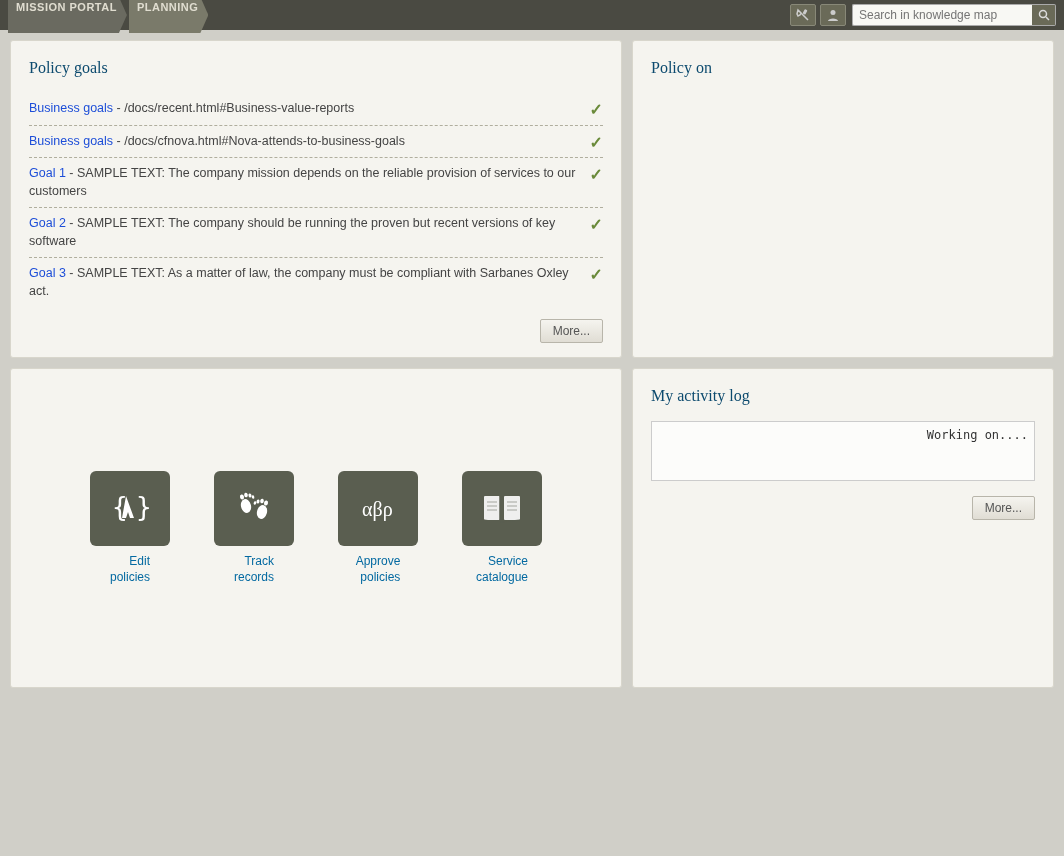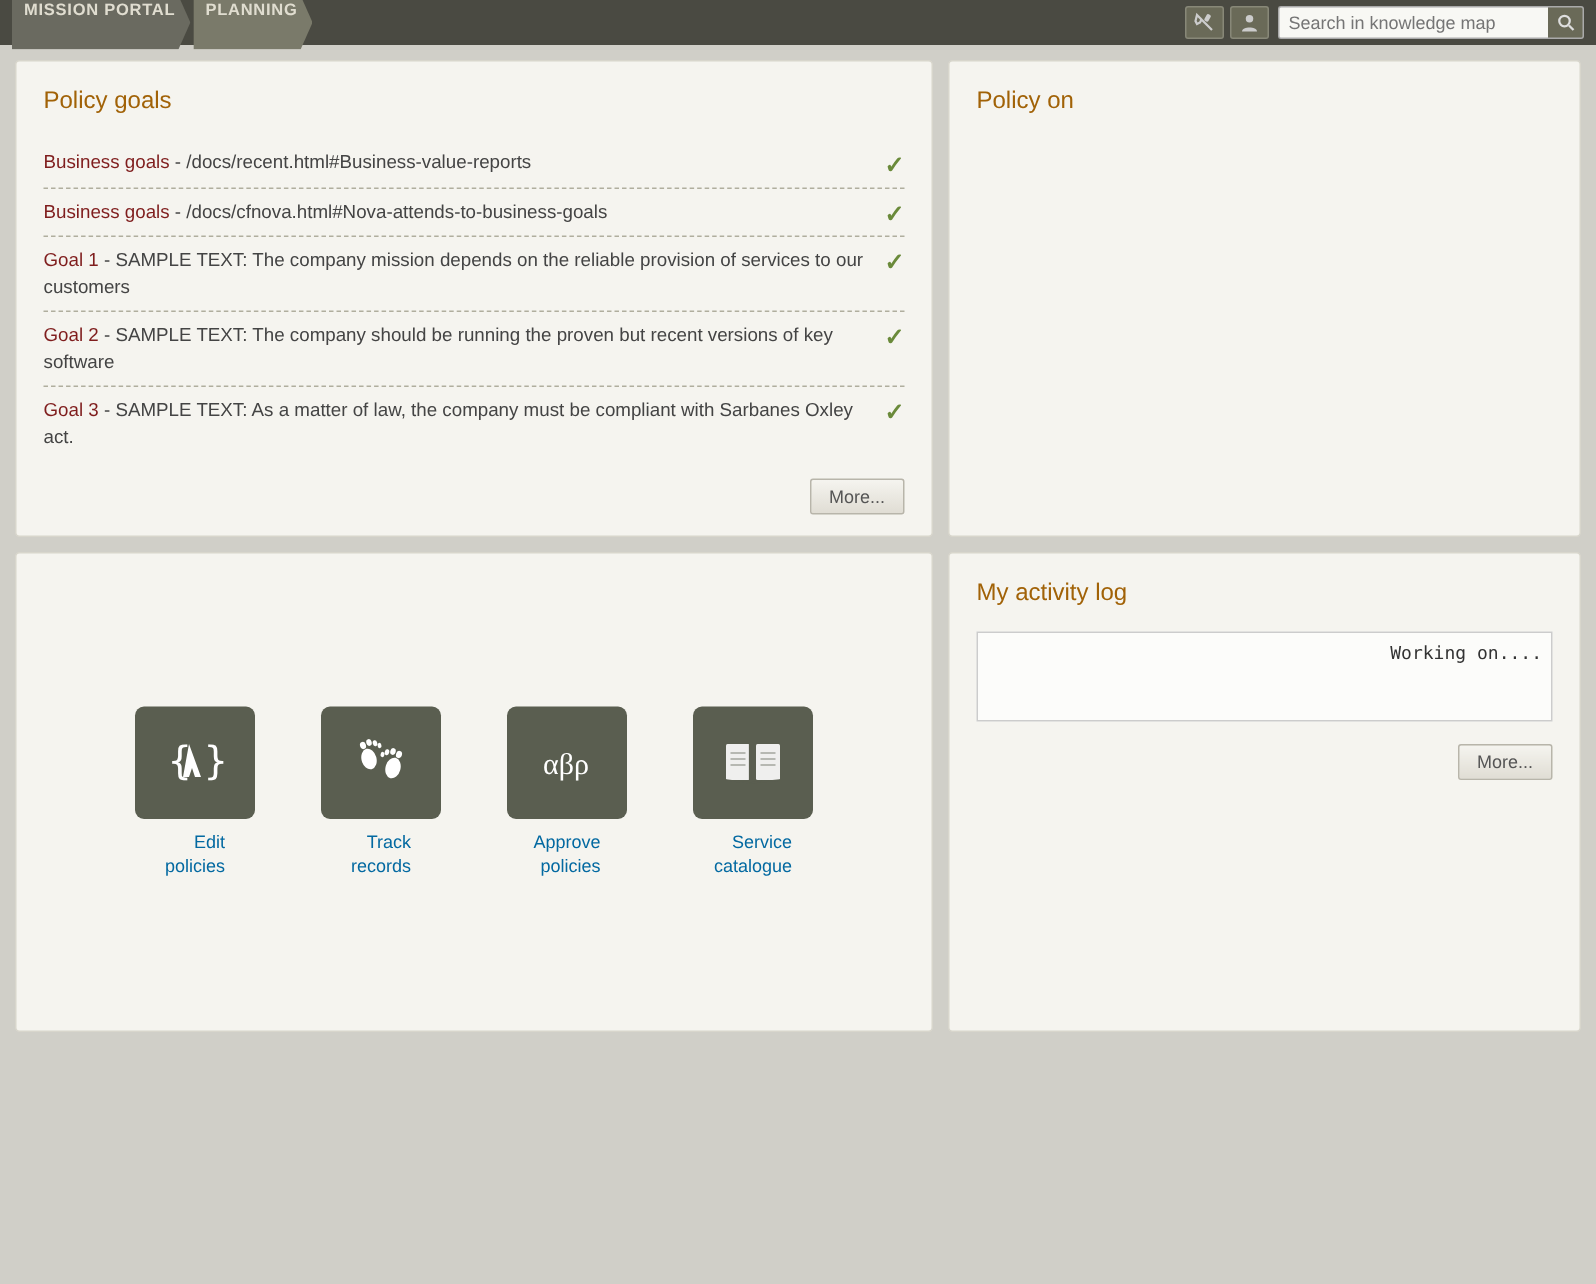--- a/index.html
+++ b/index.html
@@ -108,34 +108,35 @@
 
     
     .policy-goals-panel {
       grid-column: 1;
       grid-row: 1;
       padding: 18px 18px 14px 18px;
     }
     .panel-title {
       font-size: 16px;
       font-weight: normal;
-      color: #a16207;
+      color: #0c4a6e;
       margin-bottom: 16px;
+      font-family: Liberation Serif, serif;
     }
     .goal-item {
       border-bottom: 1px dashed #b0ae9e;
       padding: 7px 0;
       position: relative;
       padding-right: 20px;
     }
     .goal-item:last-of-type {
       border-bottom: none;
     }
     .goal-link {
-      color: #7f1d1d;
+      color: #1d4ed8;
       text-decoration: none;
       font-weight: normal;
     }
     .goal-text {
       color: #444;
       font-size: 12.5px;
       line-height: 1.4;
     }
     .checkmark {
       position: absolute;

